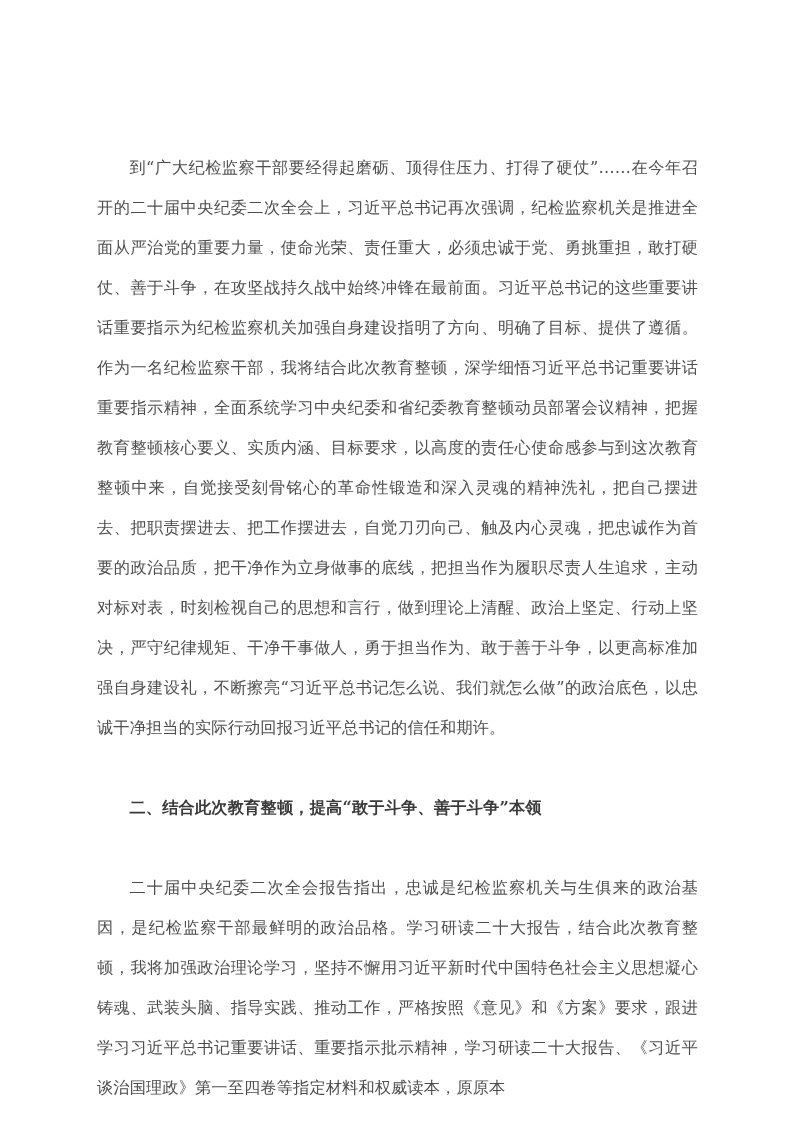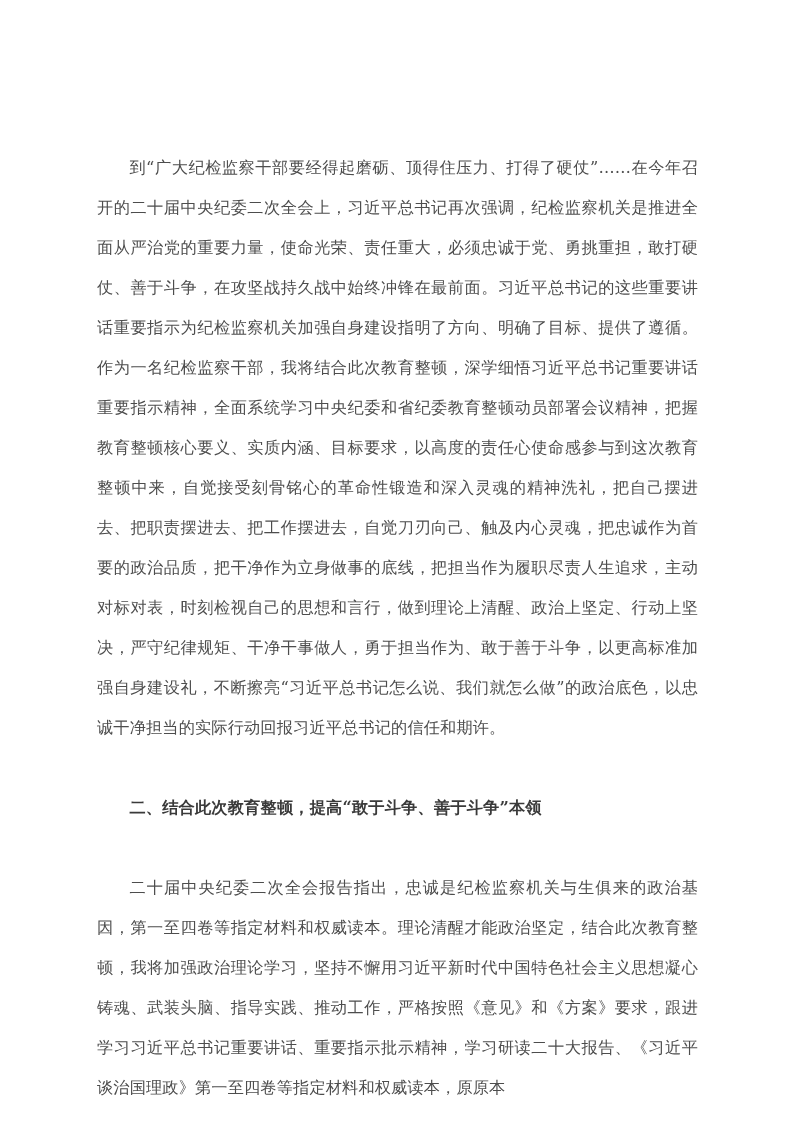--- a/index.html
+++ b/index.html
@@ -71,17 +71,17 @@
   <div id="doc-body">
 
     <p class="para indent">到“广大纪检监察干部要经得起磨砺、顶得住压力、打得了硬仗”……在今年召开的二十届中央纪委二次全会上，习近平总书记再次强调，纪检监察机关是推进全面从严治党的重要力量，使命光荣、责任重大，必须忠诚于党、勇挑重担，敢打硬仗、善于斗争，在攻坚战持久战中始终冲锋在最前面。习近平总书记的这些重要讲话重要指示为纪检监察机关加强自身建设指明了方向、明确了目标、提供了遵循。作为一名纪检监察干部，我将结合此次教育整顿，深学细悟习近平总书记重要讲话重要指示精神，全面系统学习中央纪委和省纪委教育整顿动员部署会议精神，把握教育整顿核心要义、实质内涵、目标要求，以高度的责任心使命感参与到这次教育整顿中来，自觉接受刻骨铭心的革命性锻造和深入灵魂的精神洗礼，把自己摆进去、把职责摆进去、把工作摆进去，自觉刀刃向己、触及内心灵魂，把忠诚作为首要的政治品质，把干净作为立身做事的底线，把担当作为履职尽责人生追求，主动对标对表，时刻检视自己的思想和言行，做到理论上清醒、政治上坚定、行动上坚决，严守纪律规矩、干净干事做人，勇于担当作为、敢于善于斗争，以更高标准加强自身建设礼，不断擦亮“习近平总书记怎么说、我们就怎么做”的政治底色，以忠诚干净担当的实际行动回报习近平总书记的信任和期许。</p>
 
     <div class="spacer-line"></div>
 
     <p class="heading">二、结合此次教育整顿，提高“敢于斗争、善于斗争”本领</p>
 
     <div class="spacer-line"></div>
 
-    <p class="para indent">二十届中央纪委二次全会报告指出，忠诚是纪检监察机关与生俱来的政治基因，第一至四卷等指定材料和权威读本。理论清醒才能政治坚定，结合此次教育整顿，我将加强政治理论学习，坚持不懈用习近平新时代中国特色社会主义思想凝心铸魂、武装头脑、指导实践、推动工作，严格按照《意见》和《方案》要求，跟进学习习近平总书记重要讲话、重要指示批示精神，学习研读二十大报告、《习近平谈治国理政》第一至四卷等指定材料和权威读本，原原本</p>
+    <p class="para indent">二十届中央纪委二次全会报告指出，忠诚是纪检监察机关与生俱来的政治基因，是纪检监察干部最鲜明的政治品格。学习研读二十大报告，结合此次教育整顿，我将加强政治理论学习，坚持不懈用习近平新时代中国特色社会主义思想凝心铸魂、武装头脑、指导实践、推动工作，严格按照《意见》和《方案》要求，跟进学习习近平总书记重要讲话、重要指示批示精神，学习研读二十大报告、《习近平谈治国理政》第一至四卷等指定材料和权威读本，原原本</p>
 
   </div>
 
 </div>
 
 </body></html>

